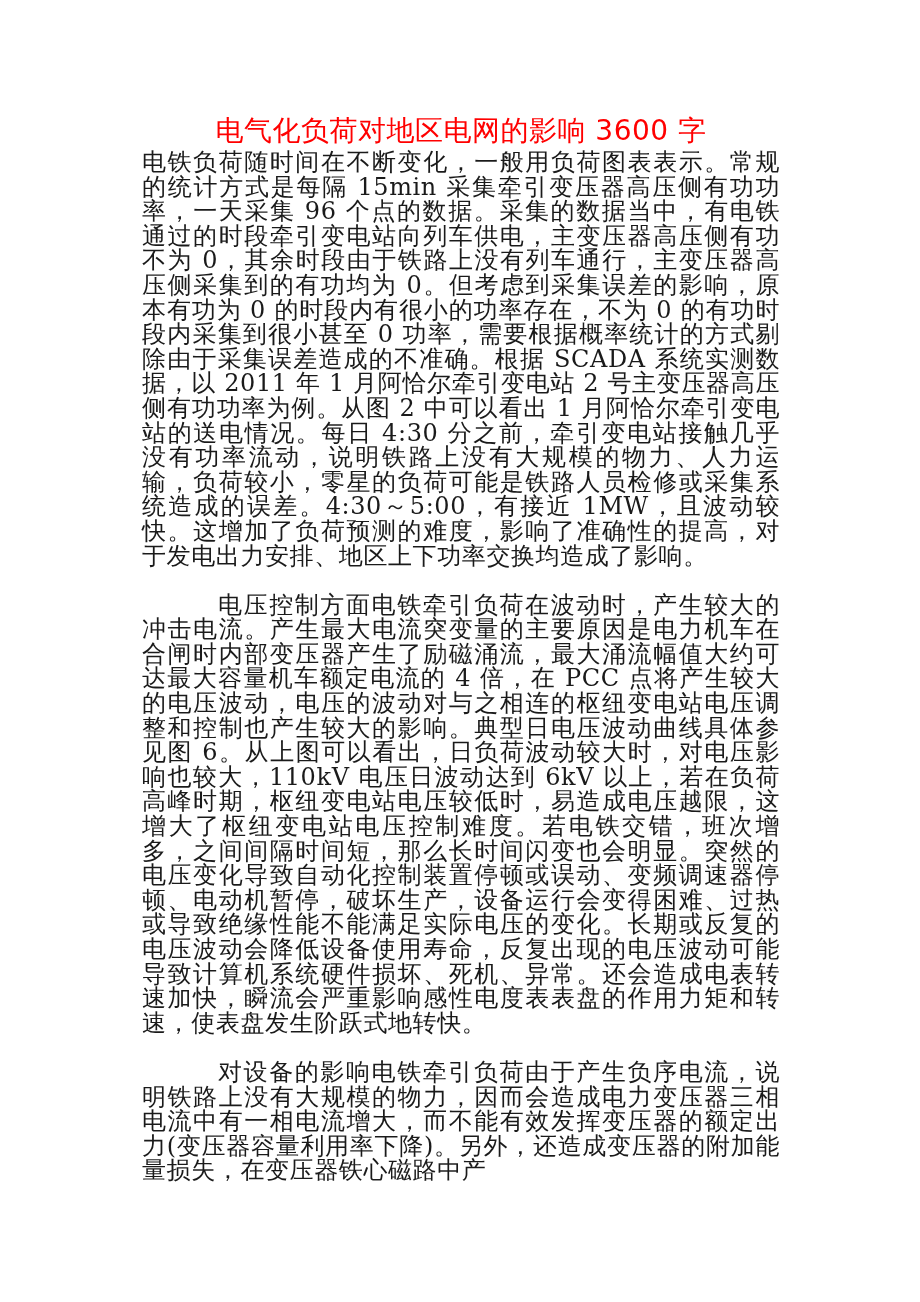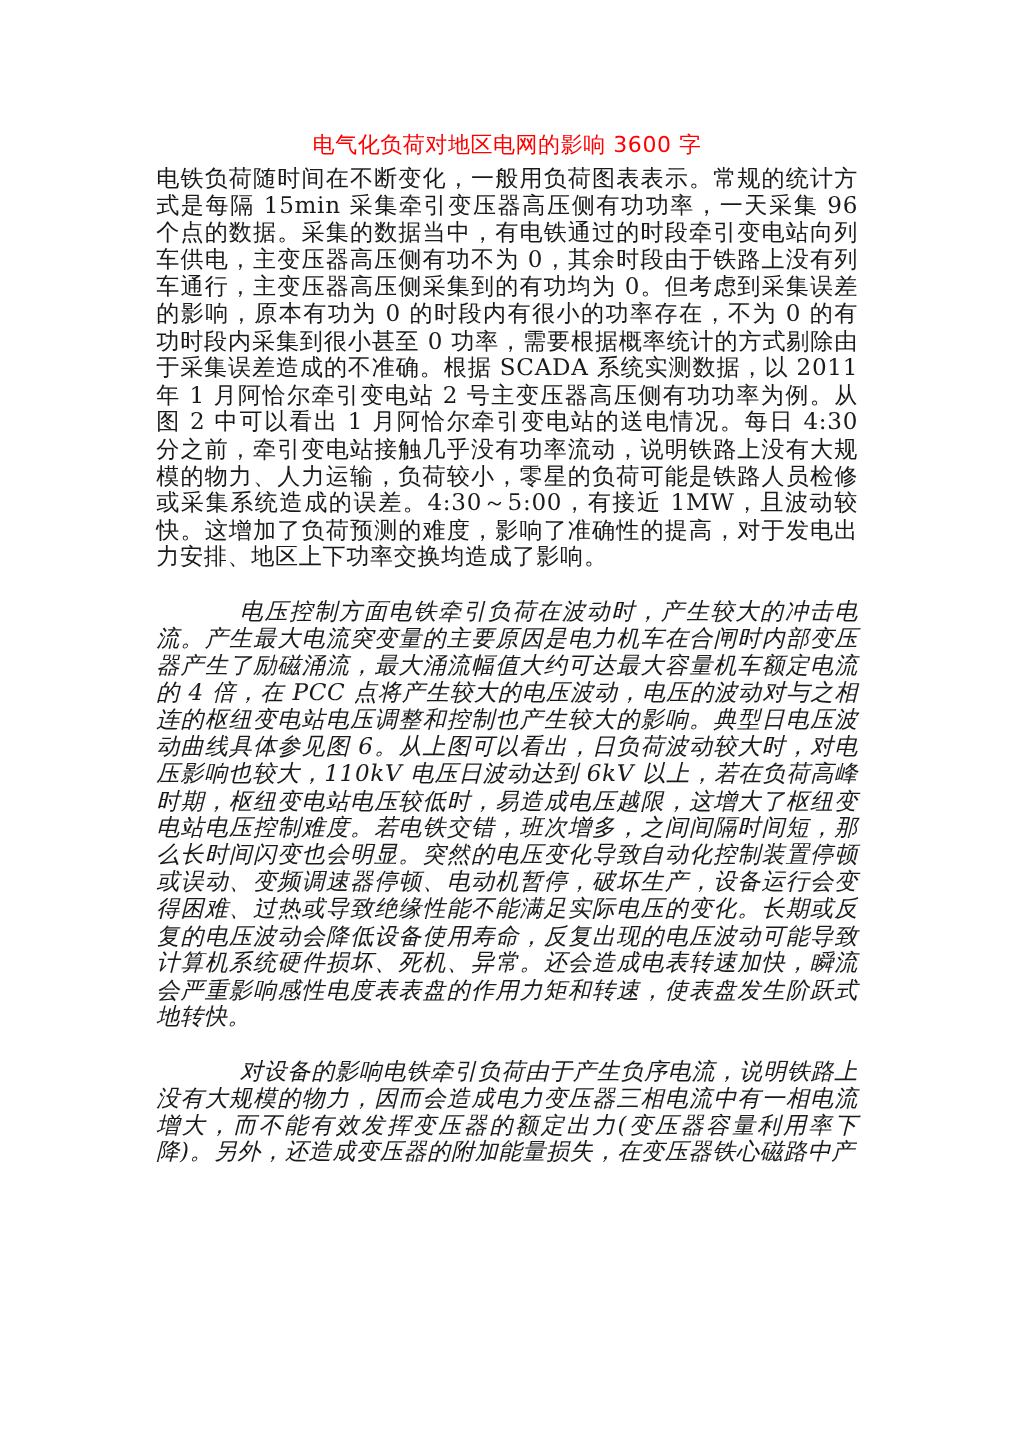--- a/index.html
+++ b/index.html
@@ -18,39 +18,38 @@
     .page {
       position: absolute;
       left: 142px;
       top: 112px;
       width: 638px;
     }
     .title {
       text-align: center;
       color: #ff0000;
       font-family: "DejaVu Sans", "Liberation Sans", sans-serif;
-      font-size: 20px;
+      font-size: 28px;
       line-height: 38px;
       height: 38px;
       margin: 0 0 0 0;
       font-weight: normal;
       letter-spacing: 0.5px;
     }
     .para {
-      font-size: 21px;
+      font-size: 24px;
       line-height: 24.6px;
       margin: 0;
       text-align: justify;
       text-justify: inter-character;
       letter-spacing: 0.6px;
       word-break: break-all;
     }
     .para.indent {
       text-indent: 76px;
-      font-style: italic;
     }
     .gap {
       height: 24.6px;
     }
   </style>
 </head>
 <body>
 
 <div class="page">
   <h1 class="title">电气化负荷对地区电网的影响 3600 字</h1>

